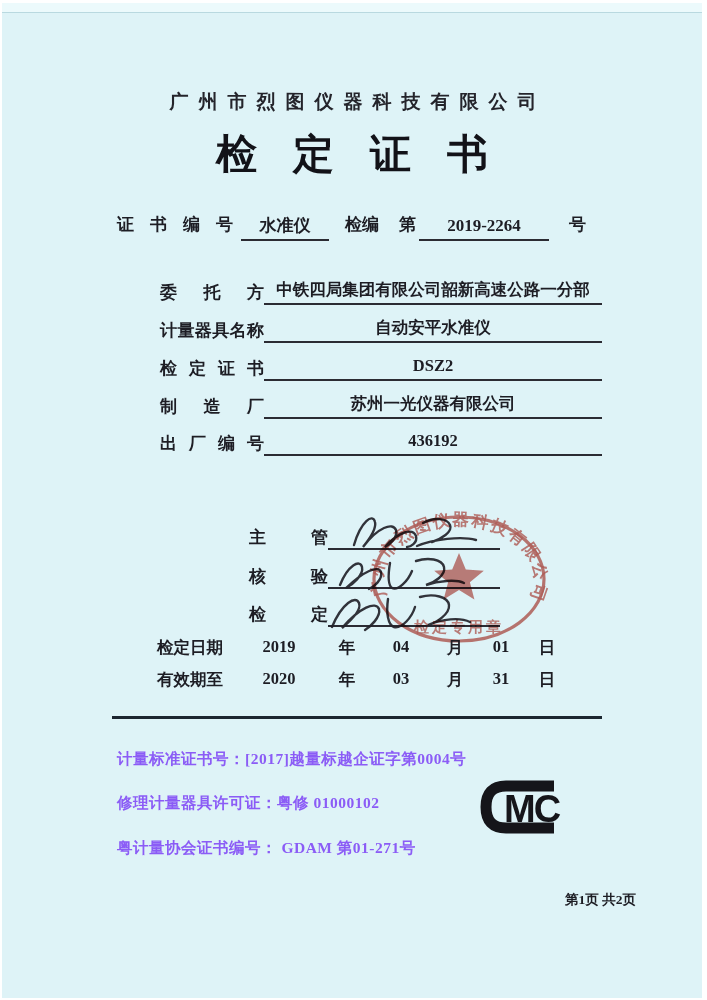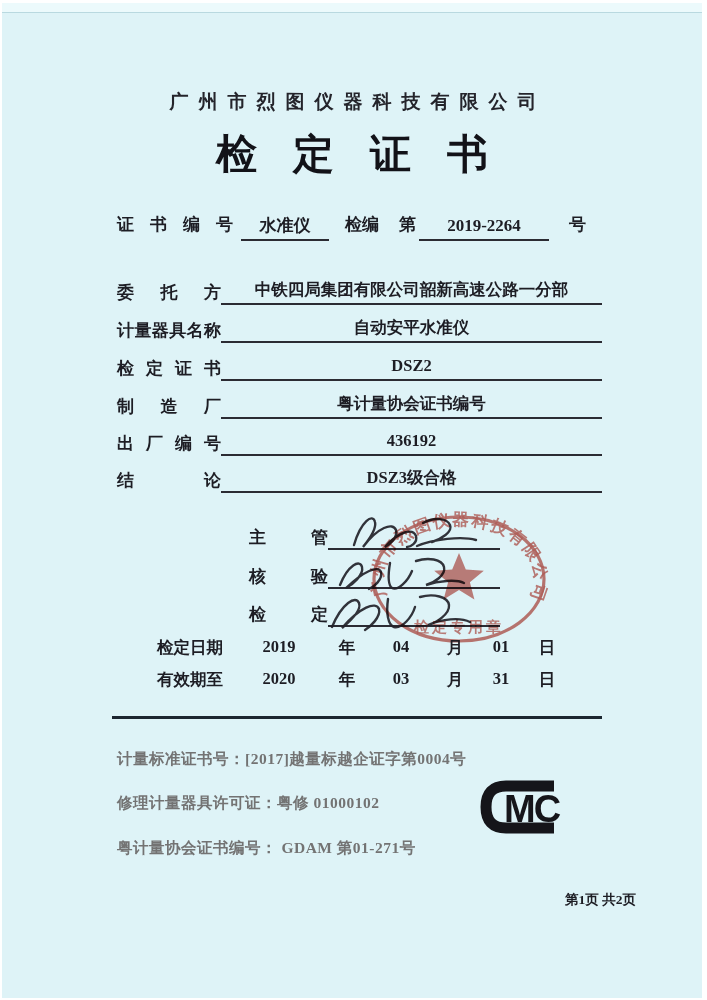--- a/index.html
+++ b/index.html
@@ -46,21 +46,21 @@
   .cert-row .rc-line1{width:88px;margin-left:8px;height:26px;line-height:26px;}
   .cert-row .rc-mid{margin-left:16px;font-weight:600;}
   .cert-row .rc-di{margin-left:20px;font-weight:600;}
   .cert-row .rc-line2{width:130px;margin-left:3px;height:26px;line-height:26px;}
   .cert-row .rc-suffix{margin-left:20px;font-weight:600;}
   
   .field-row{
     position:absolute;left:115px;width:485px;height:28px;
     display:flex;align-items:flex-end;font-size:17px;
   }
-  .field-row .f-label{width:104px;height:24px;flex:none;}
+  .field-row .f-label{width:104px;height:24px;flex:none;margin-left:43px;}
   .field-row .f-value{flex:1;height:26px;line-height:26px;font-size:16.5px;}
   
   .sig-row{
     position:absolute;left:247px;width:251px;height:28px;
     display:flex;align-items:flex-end;font-size:17px;
   }
   .sig-row .s-label{width:79px;height:24px;flex:none;}
   .sig-row .s-line{flex:1;border-bottom:2px solid #2b2b33;height:26px;}
   
   .date-row{
@@ -69,21 +69,21 @@
     font-size:16.5px;font-weight:600;
   }
   .date-row span{text-align:center;}
   .date-row .d-label{text-align:left;}
   .separator{
     position:absolute;top:713px;left:110px;width:490px;height:3px;
     background:#1b2630;
   }
   .reg-line{
     position:absolute;left:115px;font-size:15.5px;font-weight:700;
-    color:#737373;letter-spacing:0.5px;
+    color:#8b5cf6;letter-spacing:0.5px;
   }
   .page-indicator{
     position:absolute;top:888px;left:563px;font-size:13.5px;font-weight:600;
   }
   .seal{
     position:absolute;left:367px;top:508px;width:180px;height:140px;
     mix-blend-mode:multiply;opacity:.88;pointer-events:none;
   }
   .signatures{
     position:absolute;left:318px;top:498px;width:200px;height:140px;
@@ -118,29 +118,25 @@
   <div class="field-row" style="top:312px">
     <span class="jlabel f-label">计量器具名称</span>
     <span class="uline f-value">自动安平水准仪</span>
   </div>
   <div class="field-row" style="top:350px">
     <span class="jlabel f-label">检定证书</span>
     <span class="uline f-value">DSZ2</span>
   </div>
   <div class="field-row" style="top:388px">
     <span class="jlabel f-label">制造厂</span>
-    <span class="uline f-value">粤计量协会证书编号</span>
+    <span class="uline f-value">苏州一光仪器有限公司</span>
   </div>
   <div class="field-row" style="top:425px">
     <span class="jlabel f-label">出厂编号</span>
     <span class="uline f-value">436192</span>
-  </div>
-  <div class="field-row" style="top:462px">
-    <span class="jlabel f-label">结论</span>
-    <span class="uline f-value">DSZ3级合格</span>
   </div>
 
   <div class="sig-row" style="top:519px">
     <span class="jlabel s-label">主管</span>
     <span class="s-line"></span>
   </div>
   <div class="sig-row" style="top:558px">
     <span class="jlabel s-label">核验</span>
     <span class="s-line"></span>
   </div>

